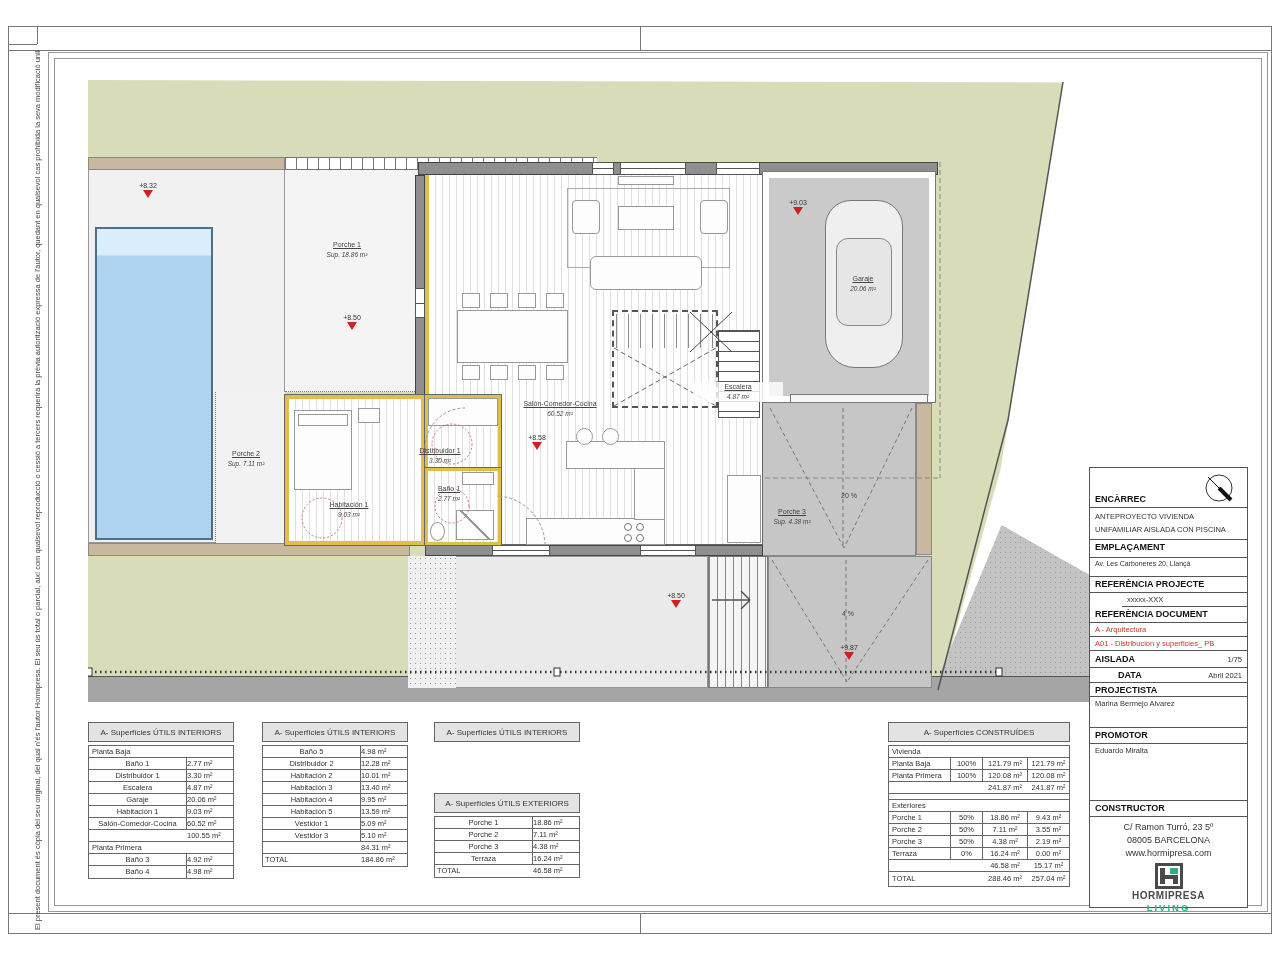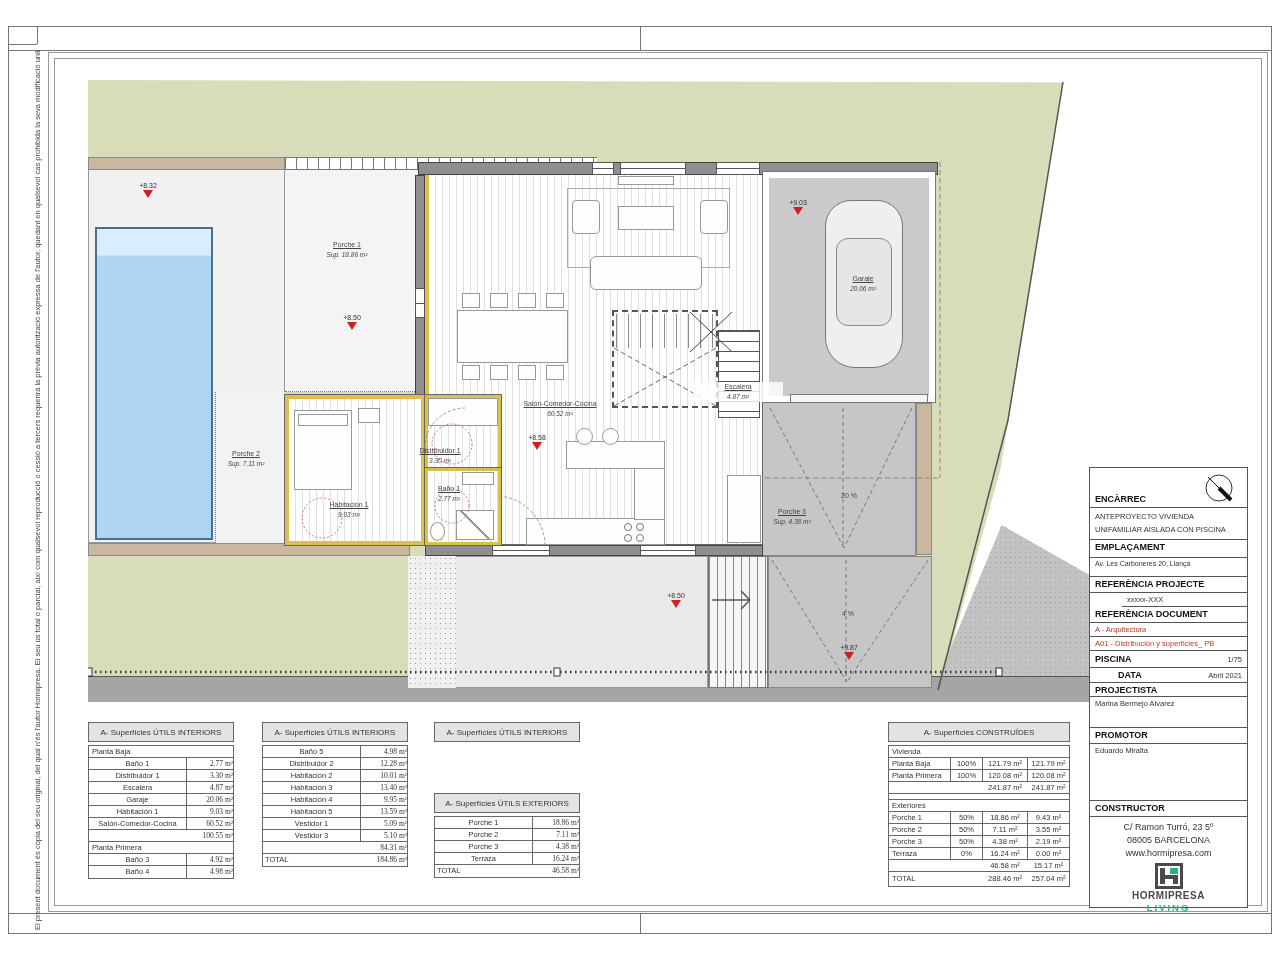--- a/index.html
+++ b/index.html
@@ -21,21 +21,21 @@
   
   .fur{position:absolute;background:#fdfdfd;border:1px solid #999;}
   .nofill{background:transparent;}
   
   .stable{position:absolute;font-size:7.5px;color:#333;z-index:40;}
   .sthead{height:20px;background:#e3e3e3;border:1px solid #666;display:flex;align-items:center;justify-content:center;font-size:8px;}
   .strows{border:1px solid #666;background:#fff;margin-top:3px;}
   .srow{display:flex;height:12px;line-height:11px;border-bottom:1px solid #666;}
   .srow:last-child{border-bottom:none;}
   .sname{flex:1;text-align:center;border-right:1px solid #666;}
-  .sval{width:46px;text-align:right;font-family:Liberation Serif, serif;}
+  .sval{width:46px;text-align:left;}
   .spanrow{display:block;height:12px;line-height:11px;border-bottom:1px solid #666;text-align:left;padding-left:3px;}
   .sub .sname{border-right:none;}
   .tot .sname{text-align:left;padding-left:2px;border-right:none;}
   .gaprow{height:6px;border-bottom:1px solid #666;}
   
   .c-name{width:62px;text-align:left;padding-left:3px;border-right:1px solid #666;}
   .c-pct{width:32px;text-align:center;border-right:1px solid #666;}
   .c-a{width:45px;text-align:center;border-right:1px solid #666;}
   .c-b{flex:1;text-align:center;}
   .noline{border-right:1px solid transparent !important;}
@@ -237,21 +237,21 @@
     <div>UNIFAMILIAR AISLADA CON PISCINA</div>
   </div>
   <div class="tbrow tbh" style="height:18px;">EMPLAÇAMENT</div>
   <div class="tbrow" style="height:19px;font-size:7px;">Av. Les Carboneres 20, Llançà</div>
   <div class="tbrow tbh" style="height:16px;">REFERÈNCIA PROJECTE</div>
   <div class="tbrow" style="height:14px;margin-left:32px;">xxxxx-XXX</div>
   <div class="tbrow tbh" style="height:16px;">REFERÈNCIA DOCUMENT</div>
   <div class="tbrow red" style="height:14px;">A - Arquitectura</div>
   <div class="tbrow red" style="height:14px;">A01 - Distribución y superficies_ PB</div>
   <div class="tbrow kv" style="height:17px;">
-    <span class="tbh">PISCINA</span>
+    <span class="tbh">AISLADA</span>
     <span>1/75</span>
   </div>
   <div class="tbrow kv" style="height:15px;padding-left:28px;">
     <span class="tbh">DATA</span>
     <span>Abril 2021</span>
   </div>
   <div class="tbrow tbh" style="height:14px;">PROJECTISTA</div>
   <div class="tbrow" style="height:31px;">Marina Bermejo Alvarez</div>
   <div class="tbrow tbh" style="height:16px;">PROMOTOR</div>
   <div class="tbrow" style="height:57px;">Eduardo Miralta</div>

